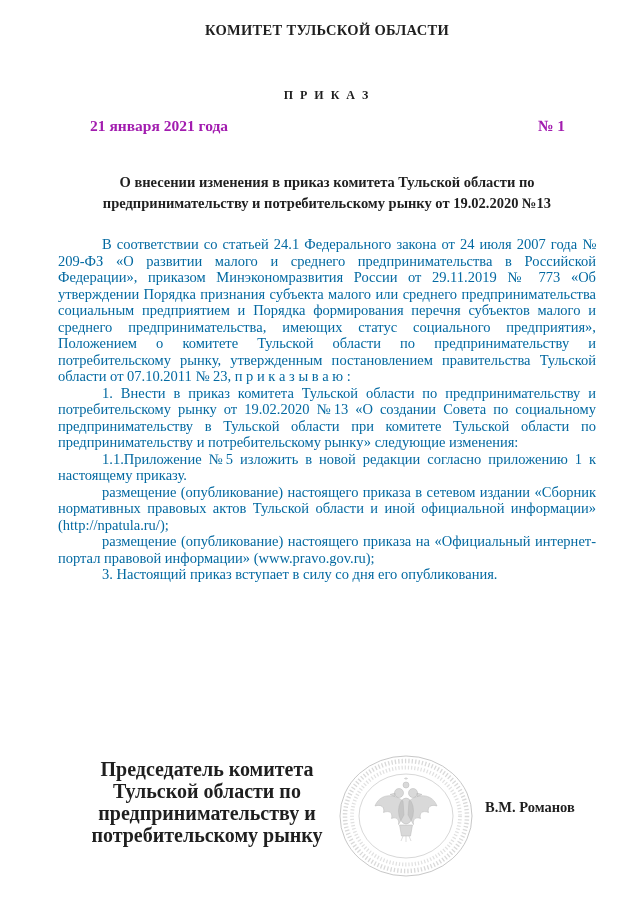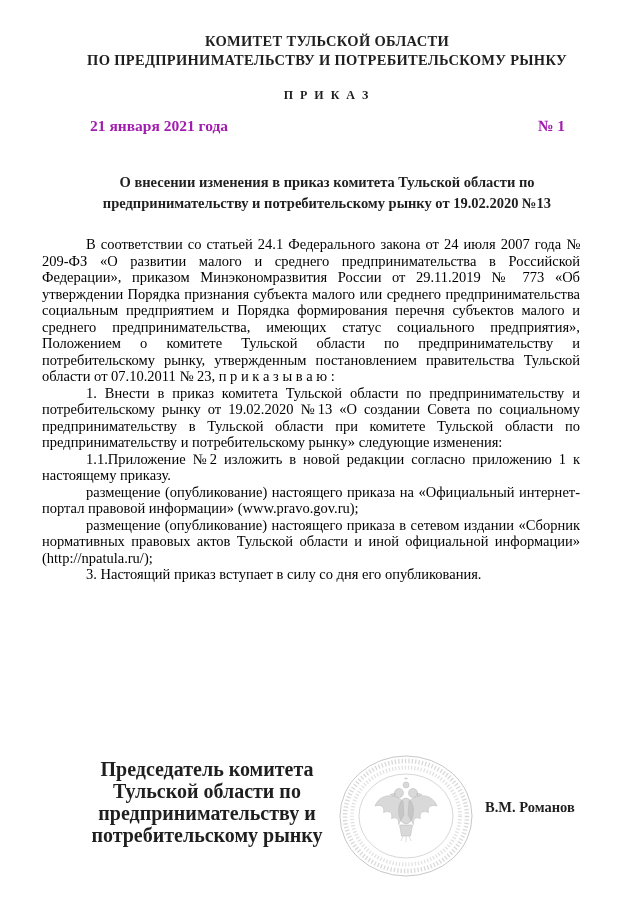--- a/index.html
+++ b/index.html
@@ -5,21 +5,21 @@
   html,body { margin:0; padding:0; background:#ffffff; }
   .page {
     position:relative;
     width:639px; height:903px;
     background:#ffffff;
     font-family:"Liberation Serif", serif;
     color:#262626;
     overflow:hidden;
   }
   .org-header {
-    position:absolute; top:32px; left:58px; width:538px;
+    position:absolute; top:21px; left:58px; width:538px;
     text-align:center; font-weight:bold;
     font-size:14.5px; line-height:19px;
     color:#1f1f1f; letter-spacing:0.3px;
   }
   .doc-type {
     position:absolute; top:88px; left:58px; width:538px;
     text-align:center; font-weight:bold;
     font-size:12px; letter-spacing:2px; color:#1f1f1f;
   }
   .date-row {
@@ -28,23 +28,23 @@
     font-weight:bold; font-size:15.5px; color:#a21caf;
   }
   .date-row .doc-date { margin-left:32px; }
   .date-row .doc-number { margin-right:31px; }
   .doc-title {
     position:absolute; top:172px; left:60px; width:534px;
     text-align:center; font-weight:bold;
     font-size:14.5px; line-height:21px; color:#1f1f1f;
   }
   .doc-body {
-    position:absolute; top:236px; left:42px; width:538px;
+    position:absolute; top:236px; left:58px; width:538px;
     font-size:14.5px; line-height:16.5px;
-    text-align:justify; color:#000000;
+    text-align:justify; color:#0369a1;
   }
   .doc-body p { margin:0; text-indent:44px; }
   .sig-position {
     position:absolute; top:758px; left:80px; width:254px;
     text-align:center; font-weight:bold;
     font-size:20px; line-height:22px; color:#1f1f1f;
   }
   .seal {
     position:absolute; top:752px; left:336px;
     width:140px; height:128px;
@@ -56,38 +56,37 @@
     text-align:center;
   }
 </style>
 </head>
 <body>
 
 <div class="page">
 
   <div class="org-header">
     <div>КОМИТЕТ ТУЛЬСКОЙ ОБЛАСТИ</div>
-    <div>ПО ПРЕДПРИНИМАТЕЛЬСТВУ И ПОТРЕБИТЕЛЬСКОМУ РЫНКУ</div>
   </div>
 
   <div class="doc-type">П Р И К А З</div>
 
   <div class="date-row">
     <span class="doc-date">21 января 2021 года</span>
     <span class="doc-number">№ 1</span>
   </div>
 
   <div class="doc-title">О внесении изменения в приказ комитета Тульской области по предпринимательству и потребительскому рынку от 19.02.2020 №13</div>
 
   <div class="doc-body">
     <p>В соответствии со статьей 24.1 Федерального закона от 24 июля 2007 года № 209-ФЗ «О развитии малого и среднего предпринимательства в Российской Федерации», приказом Минэкономразвития России от 29.11.2019 № 773 «Об утверждении Порядка признания субъекта малого или среднего предпринимательства социальным предприятием и Порядка формирования перечня субъектов малого и среднего предпринимательства, имеющих статус социального предприятия», Положением о комитете Тульской области по предпринимательству и потребительскому рынку, утвержденным постановлением правительства Тульской области от 07.10.2011 № 23, п р и к а з ы в а ю :</p>
     <p>1. Внести в приказ комитета Тульской области по предпринимательству и потребительскому рынку от 19.02.2020 №13 «О создании Совета по социальному предпринимательству в Тульской области при комитете Тульской области по предпринимательству и потребительскому рынку» следующие изменения:</p>
-    <p>1.1.Приложение №2 изложить в новой редакции согласно приложению 1 к настоящему приказу.</p>
+    <p>1.1.Приложение №5 изложить в новой редакции согласно приложению 1 к настоящему приказу.</p>
+    <p>размещение (опубликование) настоящего приказа в сетевом издании «Сборник нормативных правовых актов Тульской области и иной официальной информации» (http://npatula.ru/);</p>
     <p>размещение (опубликование) настоящего приказа на «Официальный интернет-портал правовой информации» (www.pravo.gov.ru);</p>
-    <p>размещение (опубликование) настоящего приказа в сетевом издании «Сборник нормативных правовых актов Тульской области и иной официальной информации» (http://npatula.ru/);</p>
     <p>3. Настоящий приказ вступает в силу со дня его опубликования.</p>
   </div>
 
   <div class="sig-position">Председатель комитета Тульской области по предпринимательству и потребительскому рынку</div>
 
   <svg class="seal" viewBox="0 0 140 128" xmlns="http://www.w3.org/2000/svg" color="#b4b4b4">
 
     <ellipse cx="70" cy="64" rx="66" ry="60" fill="none" stroke="currentColor" stroke-width="1" opacity="0.75"></ellipse>
 
     <ellipse cx="70" cy="64" rx="61" ry="55" fill="none" stroke="currentColor" stroke-width="4.5" stroke-dasharray="1.3 2.1" opacity="0.5"></ellipse>

